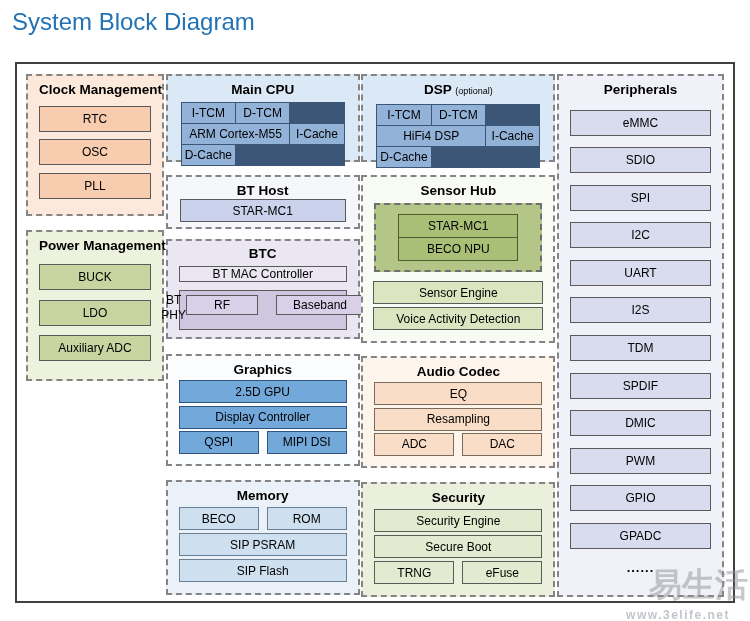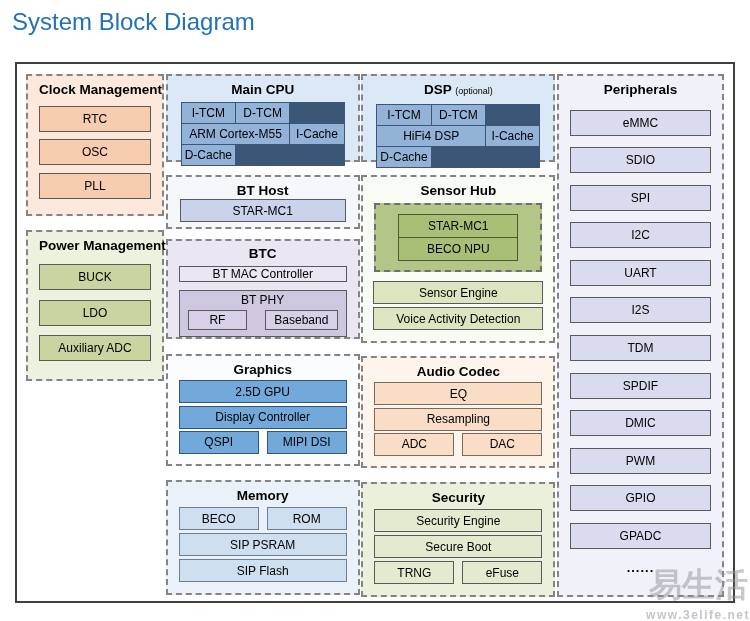--- a/index.html
+++ b/index.html
@@ -66,41 +66,41 @@
   .h-periph .item{background:var(--periph-item);}
   
   .cpu-grid{margin:4px 4px 0;display:grid;grid-template-columns:1fr 1fr 1fr;gap:1px;
             background:var(--cpu-cell-border);border:1px solid var(--cpu-cell-border);}
   .cpu-cell{background:var(--cpu-cell);height:20px;display:flex;align-items:center;
             justify-content:center;font-size:12px;}
   .cpu-cell.wide{grid-column:1/3;}
   
   .btc-mac{height:22px;margin:4px 1px 8px;}
   .btphy{border:1px solid var(--item-border);background:var(--btphy-bg);flex:1;
-         display:flex;flex-direction:column;padding:2px 8px 6px;margin:0 1px;}
+         display:flex;flex-direction:row;padding:2px 8px 6px;margin:0 1px;justify-content:center;}
   .btphy-title{text-align:center;font-size:12px;line-height:15px;}
   .btphy-row{display:flex;justify-content:center;gap:18px;margin-top:2px;}
   .btphy-row .item{height:20px;background:var(--btphy-inner);}
   .btphy-row .item:first-child{width:72px;}
   .btphy-row .item:last-child{width:88px;}
   
   .cluster{border:2px dashed #6F6F6F;background:var(--cluster-bg);margin:4px 1px 6px;
            padding:9px 22px;}
   .cluster-stack{display:grid;gap:1px;background:var(--cluster-border);
                  border:1px solid var(--cluster-border);}
   .cluster-cell{background:var(--cluster-item);height:22px;display:flex;align-items:center;
                 justify-content:center;font-size:12px;}
   .sensor-items{flex:1;display:flex;flex-direction:column;justify-content:space-evenly;}
   .sensor-items .item{background:var(--sensor-item);height:23px;}
   
   .dots{text-align:center;font-weight:bold;font-size:13px;letter-spacing:1px;}
   
   .wm-logo{position:absolute;right:2px;bottom:13px;font-size:33px;font-weight:bold;
            color:rgba(145,145,150,0.5);z-index:5;white-space:nowrap;}
-  .wm-url{position:absolute;right:0;bottom:-1px;font-size:12px;font-weight:bold;
+  .wm-url{position:absolute;right:20px;bottom:-1px;font-size:12px;font-weight:bold;
           letter-spacing:1.5px;color:#C2C5CB;z-index:5;}
 </style>
 </head>
 <body>
 
 <div class="page-title">System Block Diagram</div>
 
 <div class="board">
 
   <div class="col col1">

